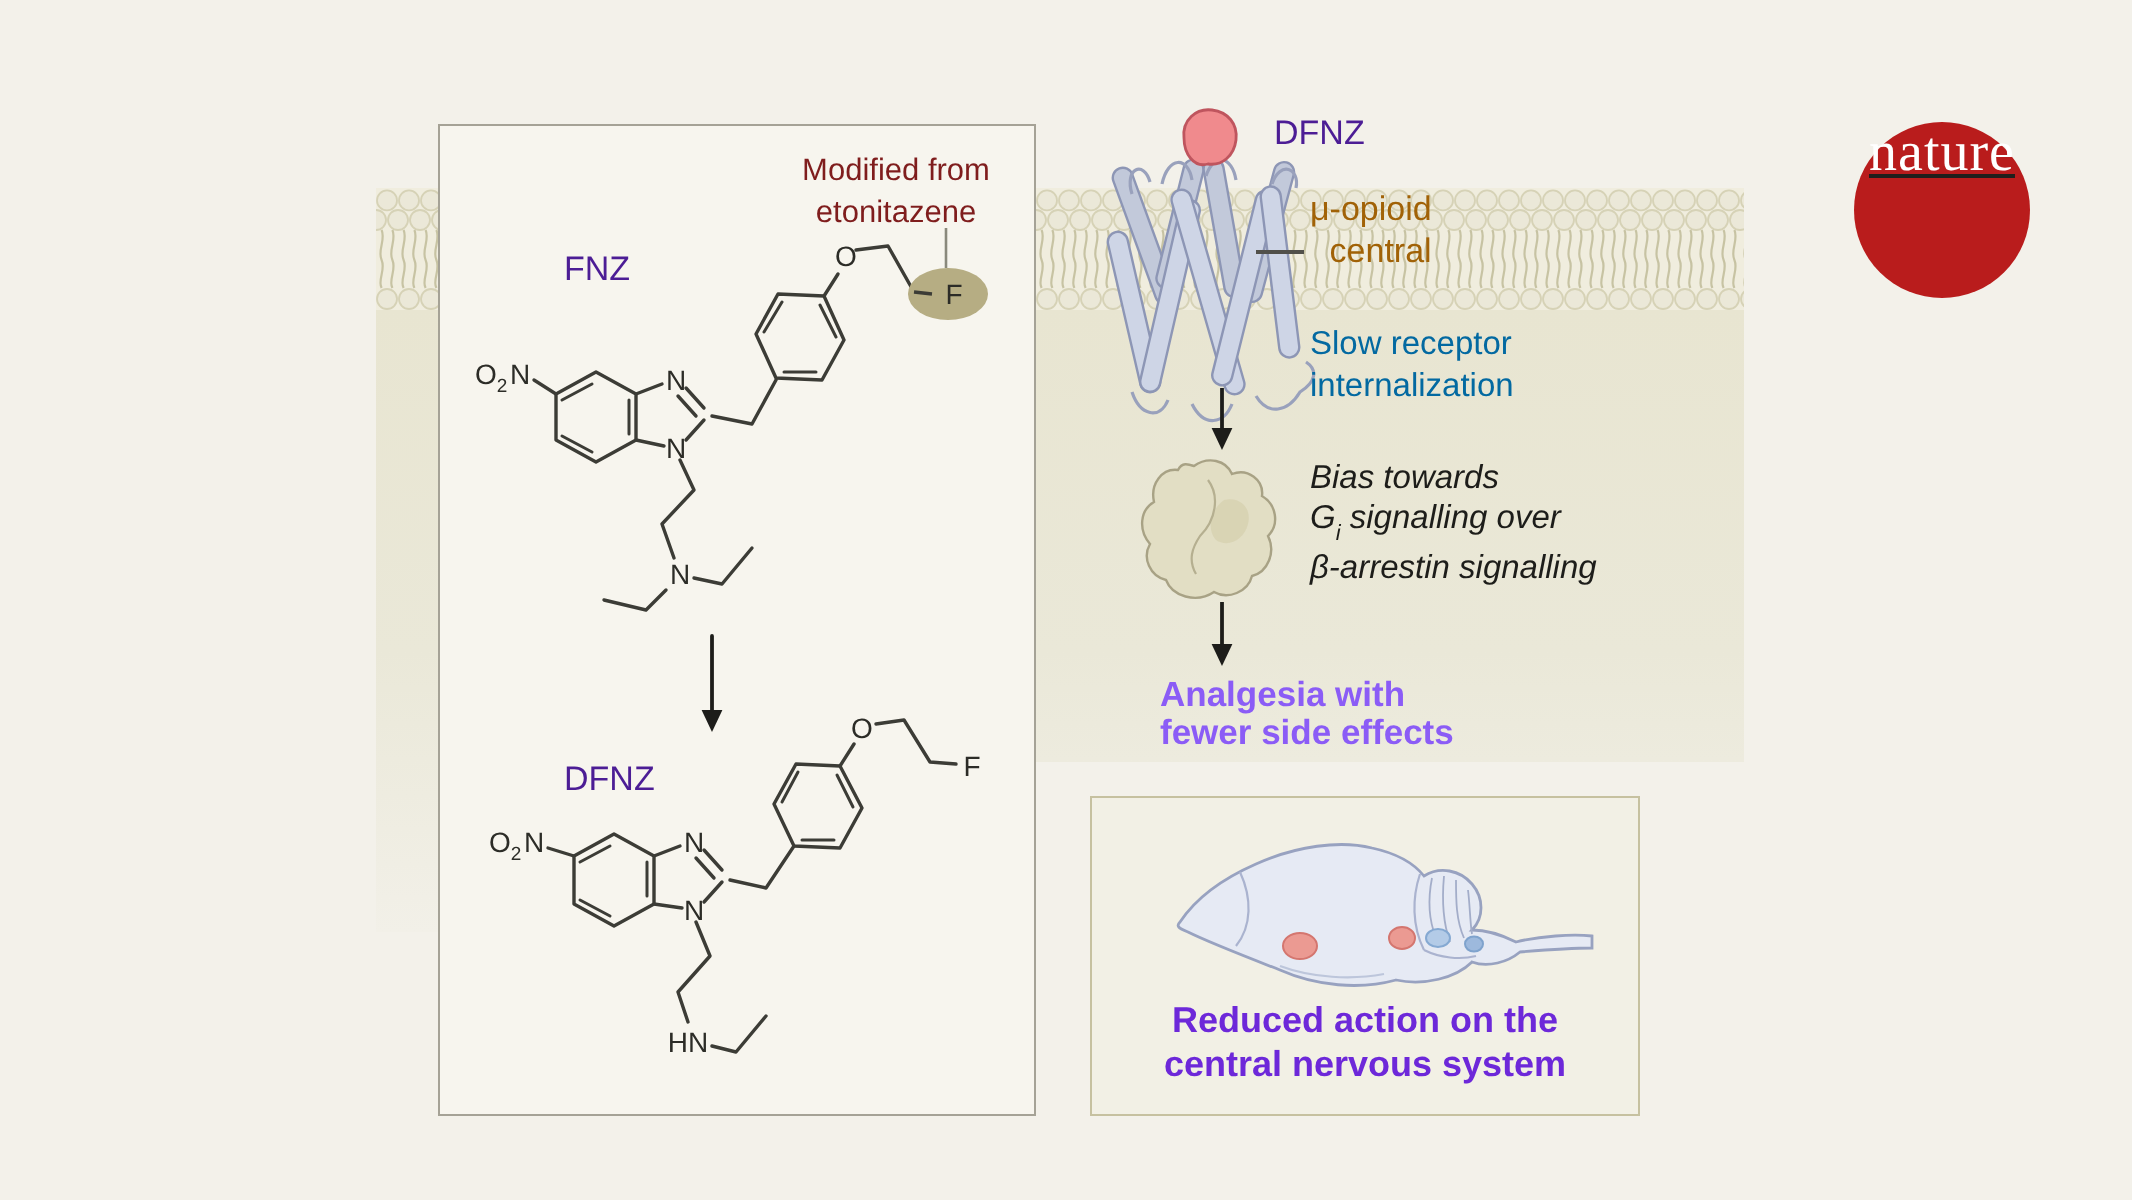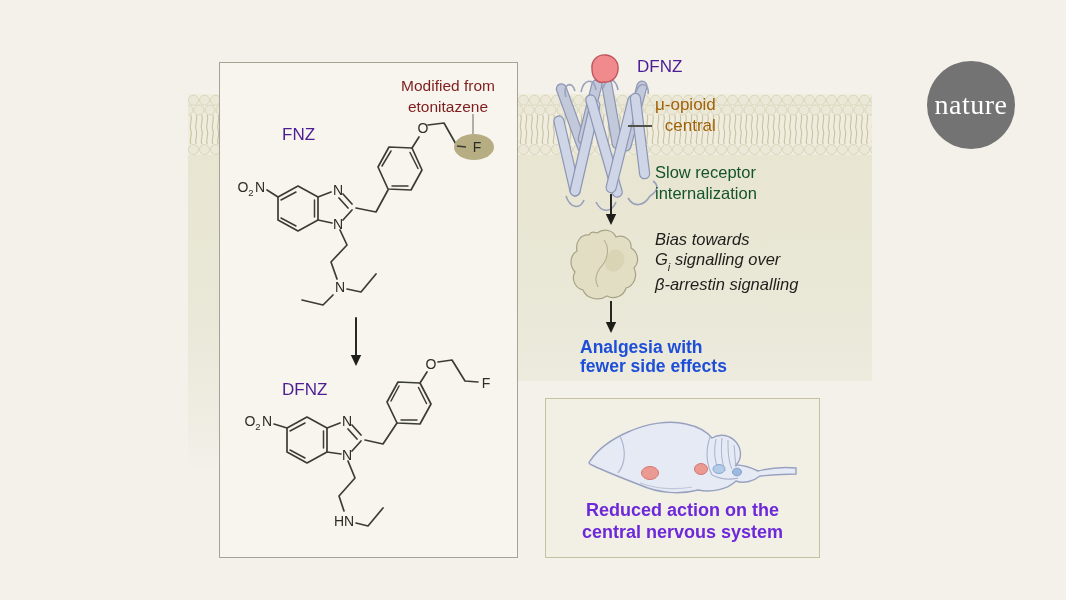--- a/index.html
+++ b/index.html
@@ -7,39 +7,39 @@
     position:relative;width:1066px;height:600px;overflow:hidden;
     background:#f3f1ea;
     font-family:"Liberation Sans","DejaVu Sans",sans-serif;
     color:#1f1f1c;
   }
   .abs{position:absolute;}
   svg{display:block;}
   .lbl{font-size:17px;color:#4c1d95;}
   .note{font-size:15.5px;line-height:21px;text-align:center;color:#7f1d1d;}
   .rlabel{font-size:17px;line-height:21px;color:#a16207;text-align:right;}
-  .step{font-size:16.5px;line-height:20.5px;color:#14532d;}
+  .step{font-size:16.5px;line-height:20.5px;color:#0369a1;}
   .bias{font-size:16.5px;line-height:19.5px;color:#1d1d1a;font-style:italic;}
   .bias sub{font-size:11px;position:relative;top:2px;}
-  .bold-out{font-size:17.5px;line-height:19px;font-weight:bold;color:#1d4ed8;}
+  .bold-out{font-size:17.5px;line-height:19px;font-weight:bold;color:#8b5cf6;}
   .panel{
     left:219px;top:62px;width:299px;height:496px;
     background:#f7f5ee;border:1.3px solid #a5a296;box-sizing:border-box;
   }
   .cnsbox{
     left:545px;top:398px;width:275px;height:160px;
     background:#f2f0e5;border:1.5px solid #c6c1a0;box-sizing:border-box;
   }
   .cns-caption{
     left:545px;top:499px;width:275px;text-align:center;
     font-size:18px;line-height:22px;font-weight:bold;color:#6d28d9;
   }
   .logo{
     left:927px;top:61px;width:88px;height:88px;border-radius:50%;
-    background:#737373;display:flex;align-items:center;justify-content:center;
+    background:#b91c1c;display:flex;align-items:flex-start;justify-content:center;text-decoration:underline;
   }
   .logo span{
     font-family:"Liberation Serif","DejaVu Serif",serif;
     font-size:28px;color:#ffffff;letter-spacing:0.5px;
   }
   .pointer{left:628px;top:125px;width:24px;height:1.5px;background:#51504a;}
   .chem-text{font-family:"Liberation Sans","DejaVu Sans",sans-serif;fill:#2c2c27;}
 </style>
 </head>
 <body>

